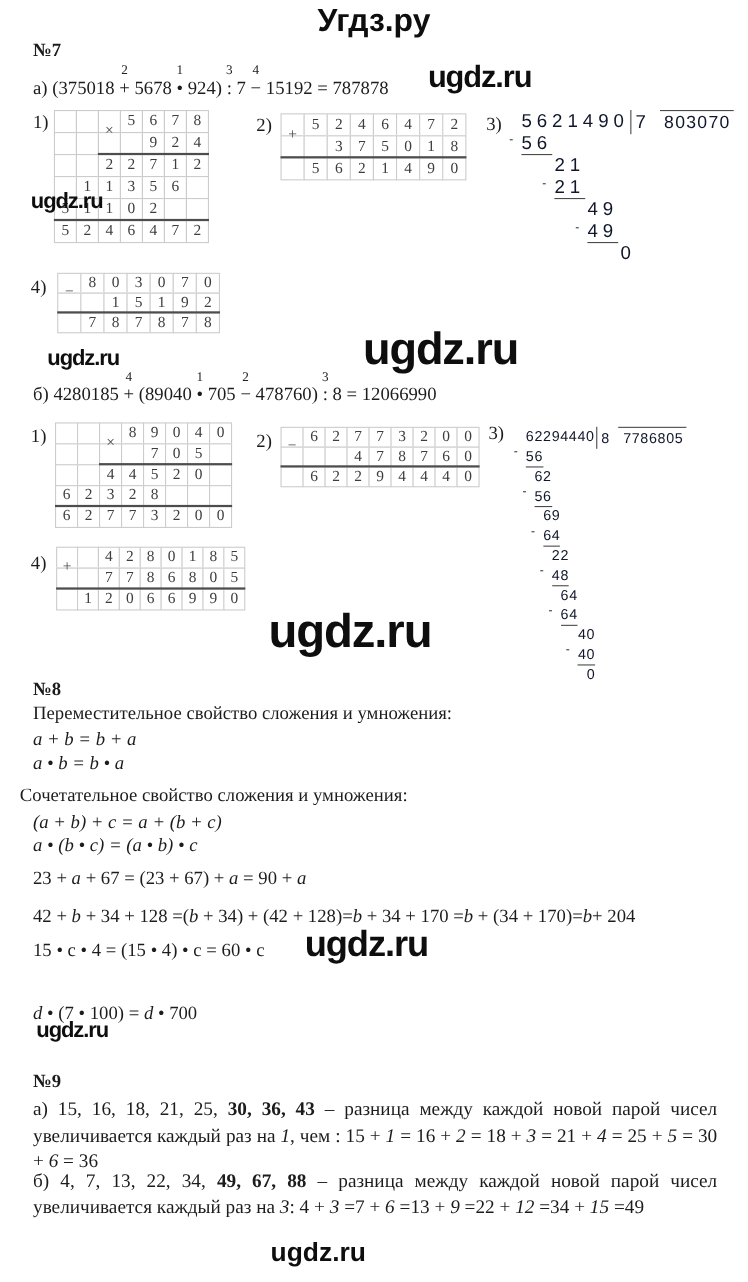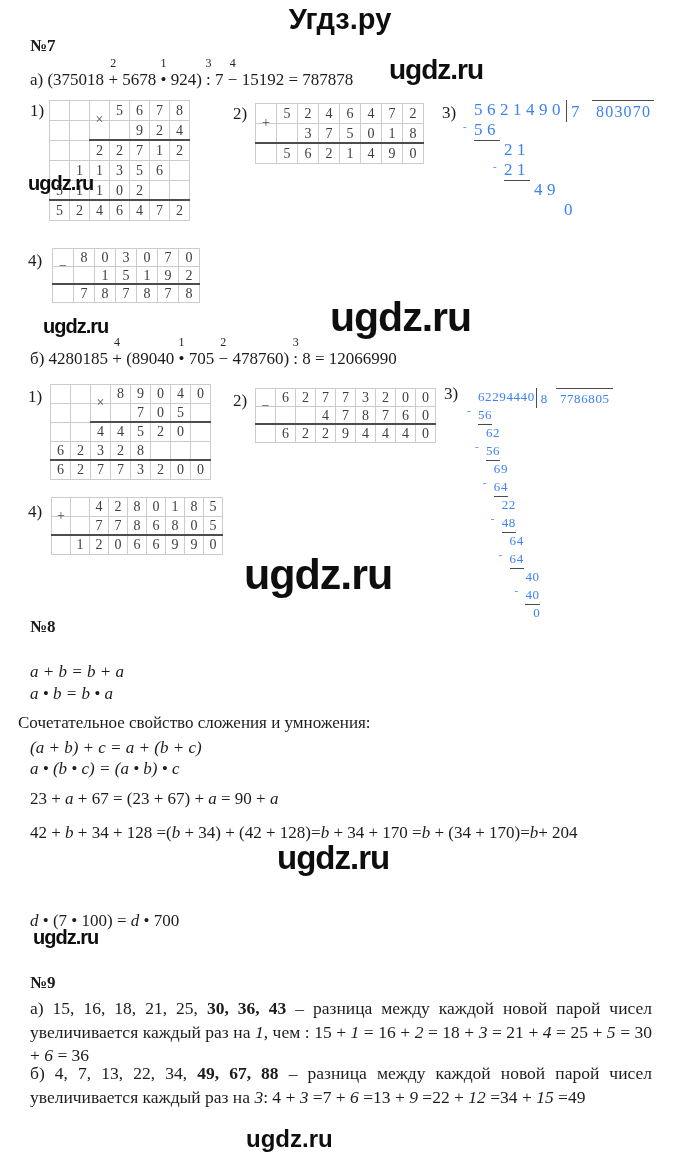--- a/index.html
+++ b/index.html
@@ -14,21 +14,21 @@
   .tok{position:relative;white-space:pre;}
   .mk{position:absolute;top:-14px;left:50%;transform:translateX(-50%);font-size:12px;color:#222;}
   .grid{position:absolute;}
   .g-row{display:flex;}
   .g-row + .g-row{margin-top:-1px;}
   .g-cell{box-sizing:border-box;border:1px solid #cccccc;margin-right:-1px;background:#fff;
           display:flex;align-items:center;justify-content:center;font-size:14px;color:#3d3d3d;}
   .g-sign{position:absolute;display:flex;align-items:center;justify-content:center;
           font-size:14px;color:#4a4a4a;}
   .g-hline{position:absolute;height:2px;background:#4d4d4d;}
-  .dv{position:absolute;font-family:Liberation Serif, serif;color:#3b82f6;}
+  .dv{position:absolute;font-family:Liberation Sans, sans-serif;color:#0f172a;}
   .dva{font-size:17px;line-height:20px;}
   .dvb{font-size:13px;line-height:18px;}
   .dv-line1{display:flex;align-items:flex-start;}
   .dva .dv-line1{height:20px;}
   .dvb .dv-line1{height:18px;}
   .dva .dv-t{letter-spacing:4.5px;}
   .dvb .dv-t{letter-spacing:0.6px;}
   .dv-t{display:inline-block;}
   .dv-side{border-left:1.5px solid #4a4a4a;margin-left:1px;position:relative;z-index:2;}
   .dv-divisor{padding:0 8px 0 4px;}
@@ -157,20 +157,21 @@
   <div class="lbl" style="left:442px;top:103px">3)</div>
   <div class="dv dva" style="left:474px;top:100px">
       <div class="dv-line1">
         <span class="dv-t dv-dividend">5621490</span>
         <span class="dv-side"><div class="dv-t dv-divisor">7</div><div class="dv-t dv-quotient">803070</div></span>
       </div>
       <div class="dv-step" style="--i: 0;"><span class="dv-minus">-</span><span class="dv-t u">56</span></div>
       <div class="dv-step" style="--i: 2;"><span class="dv-t">21</span></div>
       <div class="dv-step" style="--i: 2;"><span class="dv-minus">-</span><span class="dv-t u">21</span></div>
       <div class="dv-step" style="--i: 4;"><span class="dv-t">49</span></div>
+      <div class="dv-step" style="--i: 4;"><span class="dv-minus">-</span><span class="dv-t u">49</span></div>
       <div class="dv-step" style="--i: 6;"><span class="dv-t">0</span></div>
     </div>
 
   <div class="wm" style="left:28px;top:173px;font-size:20px">ugdz.ru</div>
 
   <div class="lbl" style="left:28px;top:251px">4)</div>
   <div class="grid" style="left: 52px; top: 248px; width: 148px; height: 55px;">
       <div class="g-row">
         <div class="g-cell" style="width: 22px; height: 19px;"></div>
         <div class="g-cell" style="width: 22px; height: 19px;">8</div>
@@ -358,27 +359,29 @@
         <div class="g-cell" style="width: 20px; height: 20px;">9</div>
         <div class="g-cell" style="width: 20px; height: 20px;">0</div>
       </div>
       <div class="g-sign" style="left: 0px; top: 0px; width: 20px; height: 38px;">+</div>
       <div class="g-hline" style="top: 37px; left: 0px; width: 172px;"></div>
     </div>
 
   <div class="wm" style="left:244px;top:553px;font-size:43px">ugdz.ru</div>
 
   <div class="sec-title" style="left:30px;top:617px">№8</div>
+  <div class="runs" style="left:30px;top:639px"><span>Переместительное свойство сложения и умножения:</span></div>
   <div class="runs" style="left:30px;top:662px"><span class="ri">a + b = b + a</span></div>
   <div class="runs" style="left:30px;top:684px"><span class="ri">a • b = b • a</span></div>
   <div class="runs" style="left:18px;top:713px"><span>Сочетательное свойство сложения и умножения:</span></div>
   <div class="runs" style="left:30px;top:738px"><span class="ri">(a + b) + c = a + (b + c)</span></div>
   <div class="runs" style="left:30px;top:759px"><span class="ri">a • (b • c) = (a • b) • c</span></div>
   <div class="runs" style="left:30px;top:789px"><span>23 + </span><span class="ri">a</span><span> + 67 = (23 + 67) + </span><span class="ri">a</span><span> = 90 + </span><span class="ri">a</span></div>
   <div class="runs" style="left:30px;top:823px"><span>42 + </span><span class="ri">b</span><span> + 34 + 128 =(</span><span class="ri">b</span><span> + 34) + (42 + 128)=</span><span class="ri">b</span><span> + 34 + 170 =</span><span class="ri">b</span><span> + (34 + 170)=</span><span class="ri">b</span><span>+ 204</span></div>
+  <div class="runs" style="left:30px;top:854px"><span>15 • с • 4 = (15 • 4) • с = 60 • с</span></div>
   <div class="wm" style="left:277px;top:841px;font-size:33px">ugdz.ru</div>
   <div class="runs" style="left:30px;top:911px"><span class="ri">d</span><span> • (7 • 100) = </span><span class="ri">d</span><span> • 700</span></div>
   <div class="wm" style="left:33px;top:927px;font-size:20px">ugdz.ru</div>
 
   <div class="sec-title" style="left:30px;top:973px">№9</div>
   <div class="para" style="left:30px;top:997px"><span>а) 15, 16, 18, 21, 25, </span><span class="rb">30, 36, 43</span><span> – разница между каждой новой парой чисел увеличивается каждый раз на </span><span class="ri">1</span><span>, чем : 15 + </span><span class="ri">1</span><span> = 16 + </span><span class="ri">2</span><span> = 18 + </span><span class="ri">3</span><span> = 21 + </span><span class="ri">4</span><span> = 25 + </span><span class="ri">5</span><span> = 30 + </span><span class="ri">6</span><span> = 36</span></div>
   <div class="para" style="left:30px;top:1062px"><span>б) 4, 7, 13, 22, 34, </span><span class="rb">49, 67, 88</span><span> – разница между каждой новой парой чисел увеличивается каждый раз на </span><span class="ri">3</span><span>: 4 + </span><span class="ri">3</span><span> =7 + </span><span class="ri">6</span><span> =13 + </span><span class="ri">9</span><span> =22 + </span><span class="ri">12</span><span> =34 + </span><span class="ri">15</span><span> =49</span></div>
 
   <div class="wm" style="left:246px;top:1127px;font-size:24px;letter-spacing:0">ugdz.ru</div>
 

